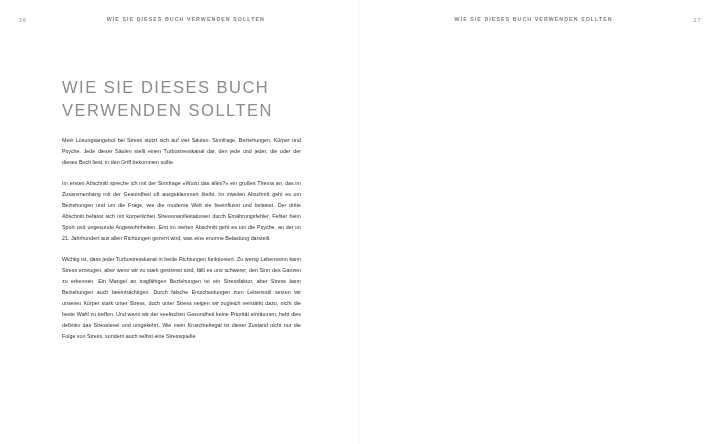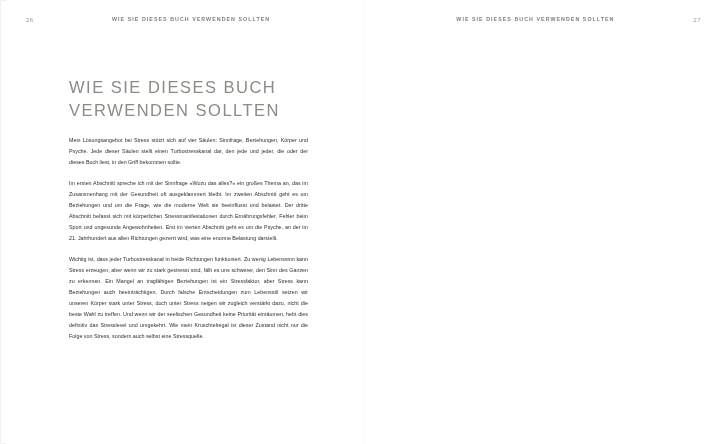--- a/index.html
+++ b/index.html
@@ -14,21 +14,20 @@
     overflow: hidden;
   }
 
   #spread {
     position: relative;
     width: 720px;
     height: 444px;
     background: #ffffff;
     display: flex;
     box-sizing: border-box;
-    padding-left: 7px;
   }
 
   .page {
     position: relative;
     width: 360px;
     height: 444px;
     background: #ffffff;
     box-sizing: border-box;
   }
 

